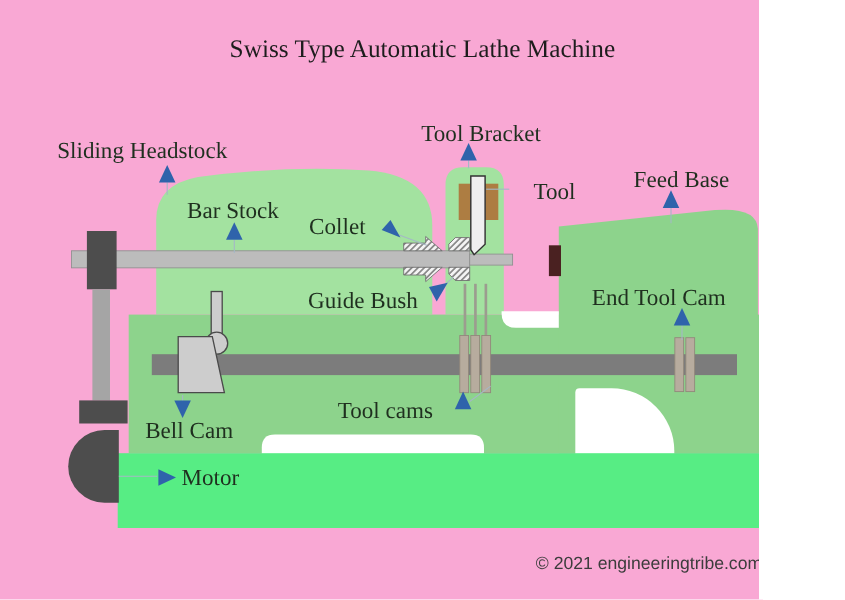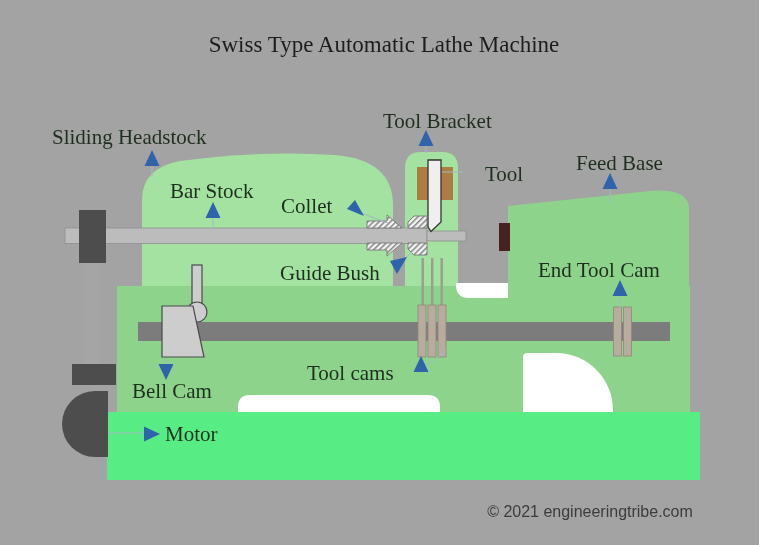--- a/index.html
+++ b/index.html
@@ -1,16 +1,16 @@
 <!DOCTYPE html>
 <html style="--headstock_green: #a3e2a0; --body_green: #8dd38c; --base_green: #57ed84; --arrow_blue: #2f63ab; --bar_gray: #bcbcbc; --shaft_gray: #7c7c7c; --dark_gray: #4d4d4d; --cam_tan: #b7ac9e; --tool_holder_brown: #ad7d42; --bearing_maroon: #4a2121; --label_dark: #1f2f1f;"><head>
 <meta charset="utf-8">
 <style>
   html,body{margin:0;padding:0;background:#ffffff;}
-  #stage{position:relative;width:759px;height:545px;background:#a3a3a3;overflow:hidden;}
+  #stage{position:relative;width:690px;height:545px;background:#f9a8d4;overflow:hidden;}
   svg{display:block;}
   .lbl{font-family:"Liberation Serif", serif;font-size:21px;fill:var(--label_dark,#1f2f1f);}
   .title{font-family:"Liberation Serif", serif;font-size:23px;fill:#1d1d1d;}
   .copy{font-family:"Liberation Sans", sans-serif;font-size:16px;fill:#3c3c3c;}
   .arr{fill:var(--arrow_blue,#2f63ab);}
   .lead{stroke:#a4b8c6;stroke-width:1;fill:none;}
   .hs{fill:var(--headstock_green,#a3e2a0);}
   .bd{fill:var(--body_green,#8dd38c);}
   .bs{fill:var(--base_green,#57ed84);}
   .metal{fill:#cdcdcd;stroke:#4a4a4a;stroke-width:1.2;}

